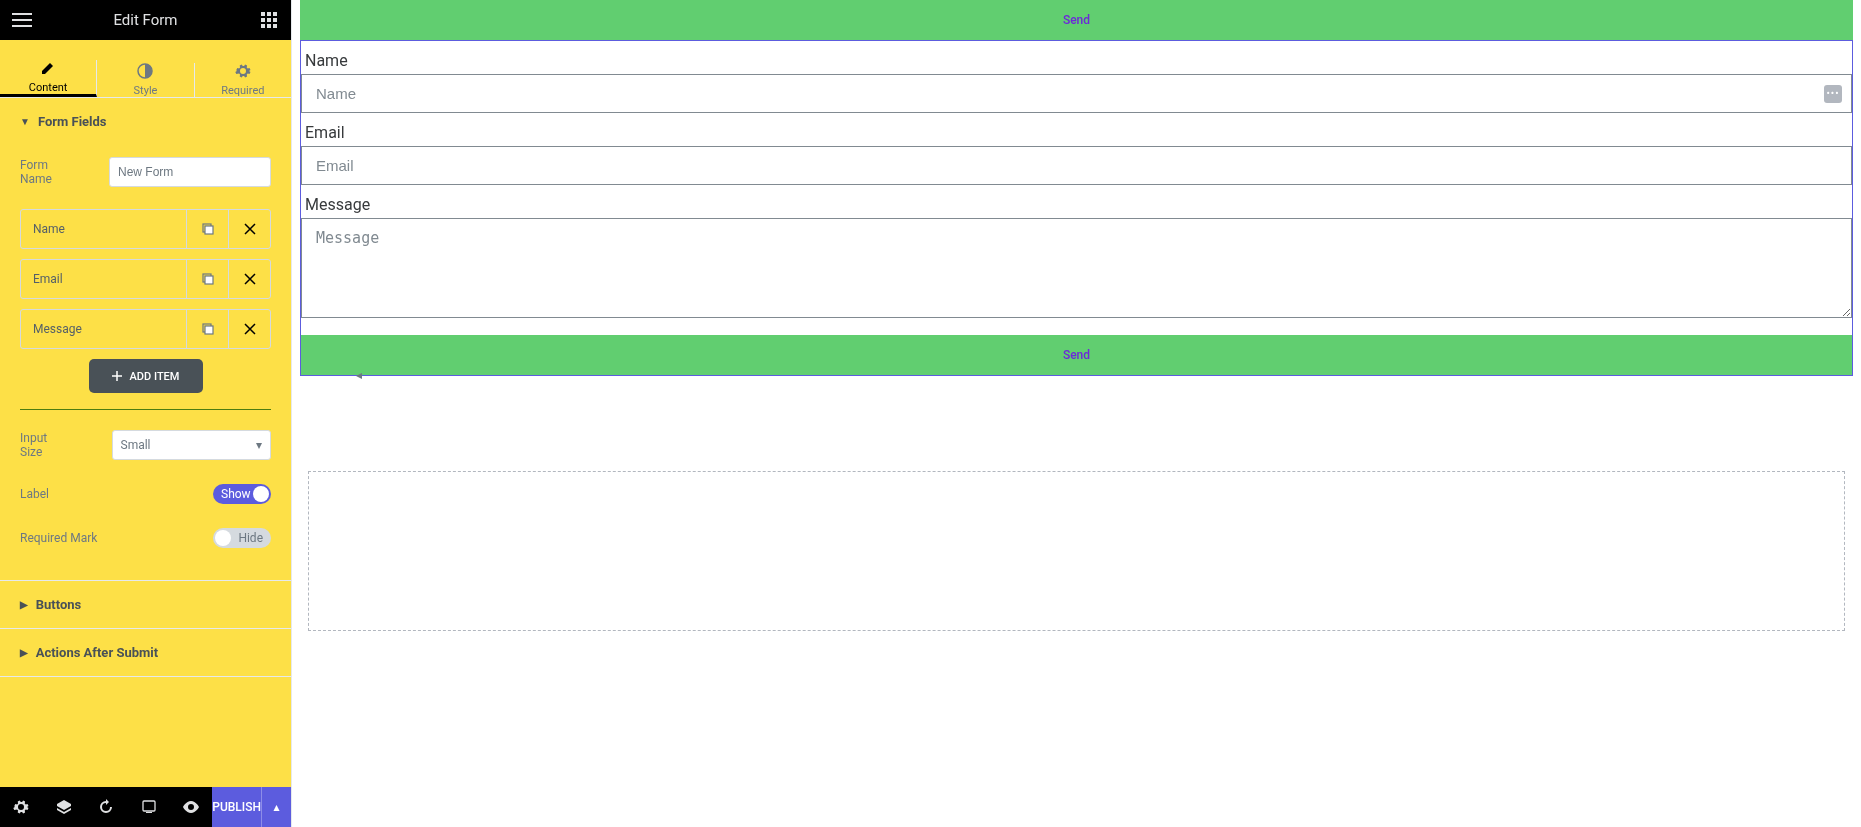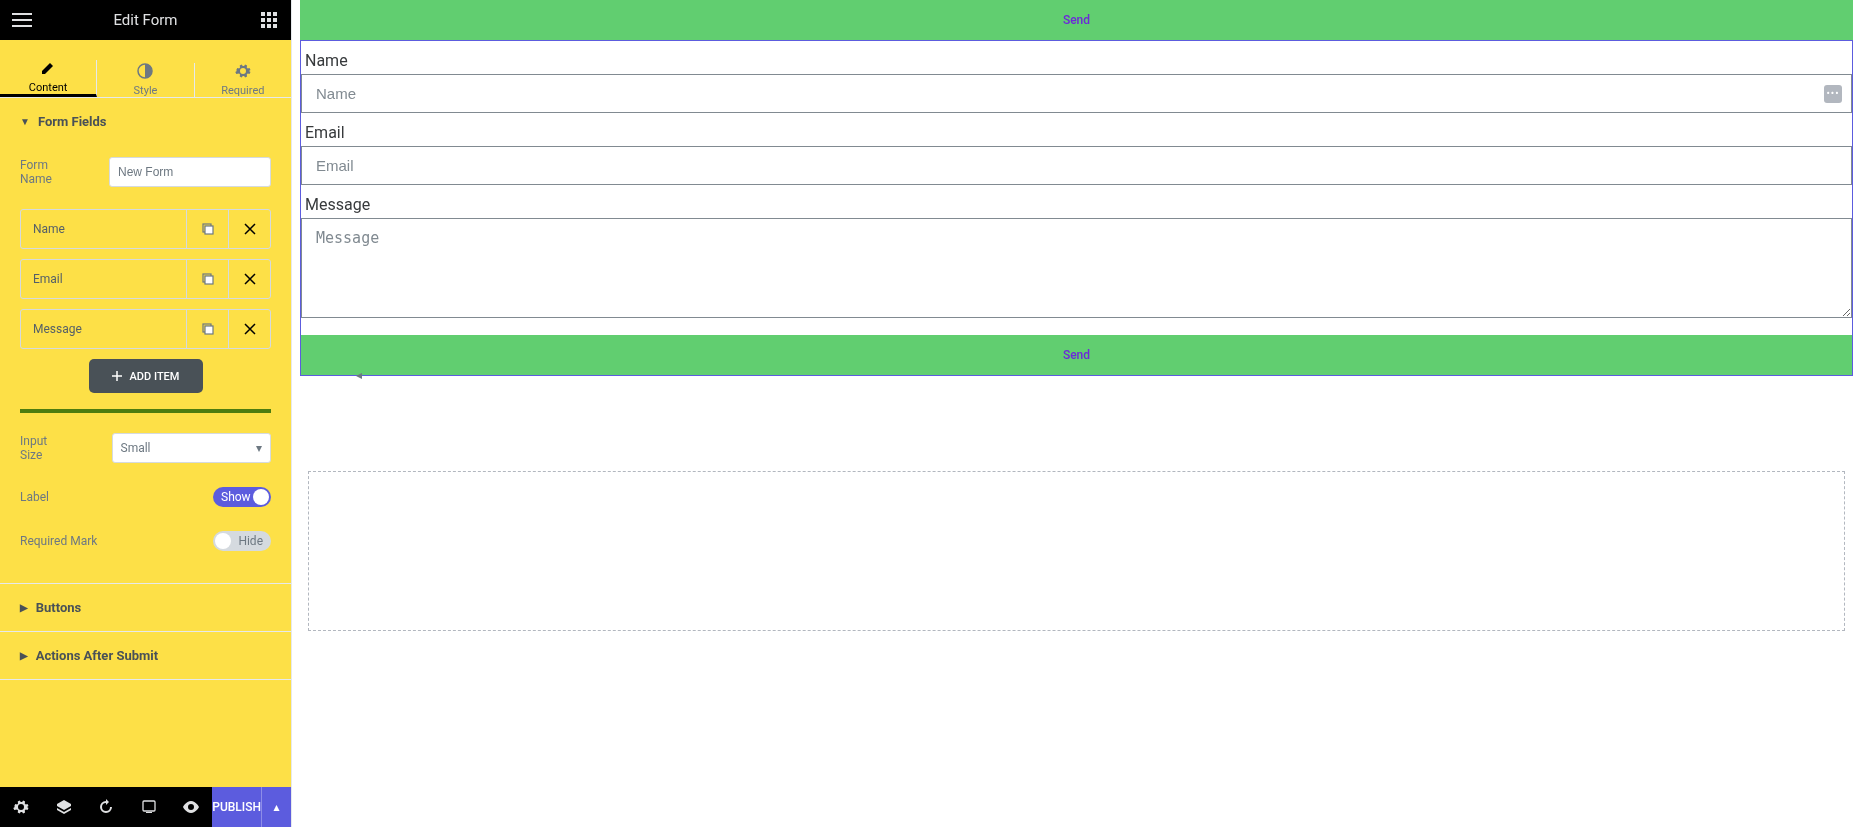--- a/index.html
+++ b/index.html
@@ -80,21 +80,21 @@
 .section-header .caret { font-size: 10px; }
 .section-body {
   padding: 0 20px 20px 20px;
 }
 .control-row {
   display: flex;
   align-items: center;
   justify-content: space-between;
   padding: 12px 0;
 }
-.control-row.bordered-top { border-top: 4px solid #4d7c0f; margin-top: 16px; padding-top: 20px; }
+.control-row.bordered-top { border-top: 1px solid #4d7c0f; margin-top: 16px; padding-top: 20px; }
 .control-label { font-size: 12px; color: #6d7882; }
 .text-input, .select {
   width: 162px;
   height: 30px;
   border: 1px solid #d5dadf;
   border-radius: 3px;
   padding: 0 8px;
   font-size: 12px;
   color: #6d7882;
   background: #fff;

